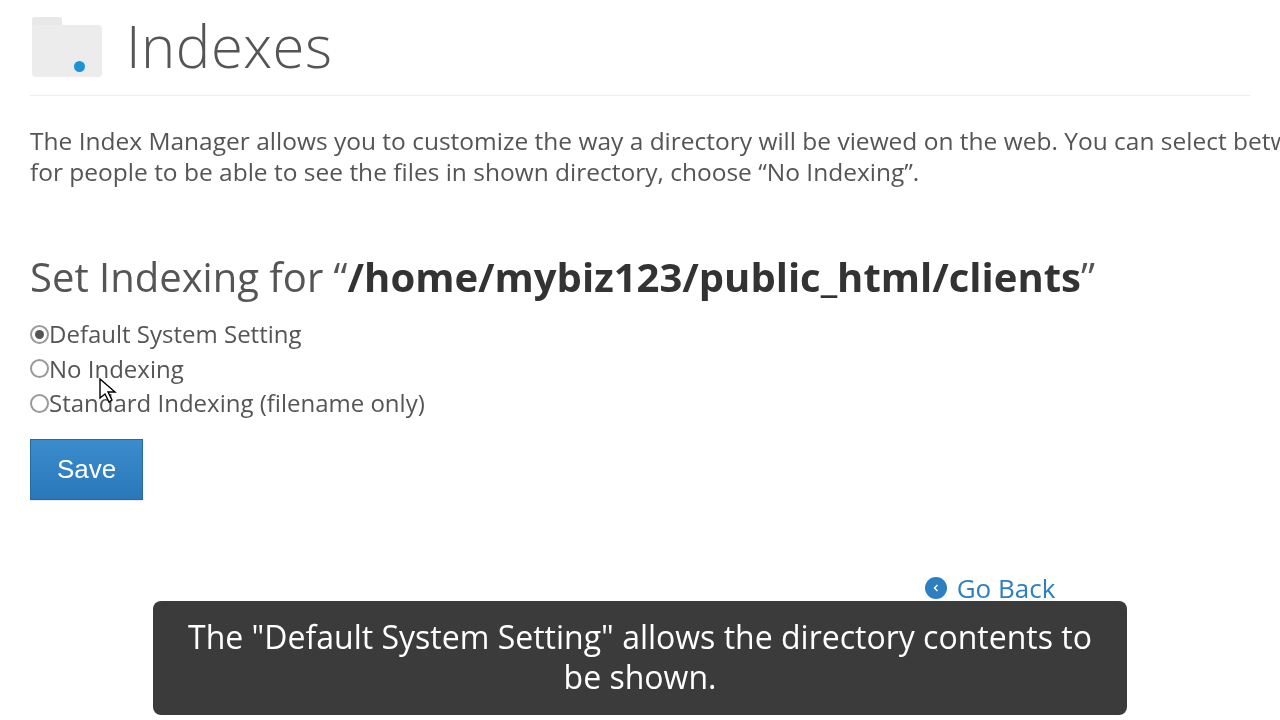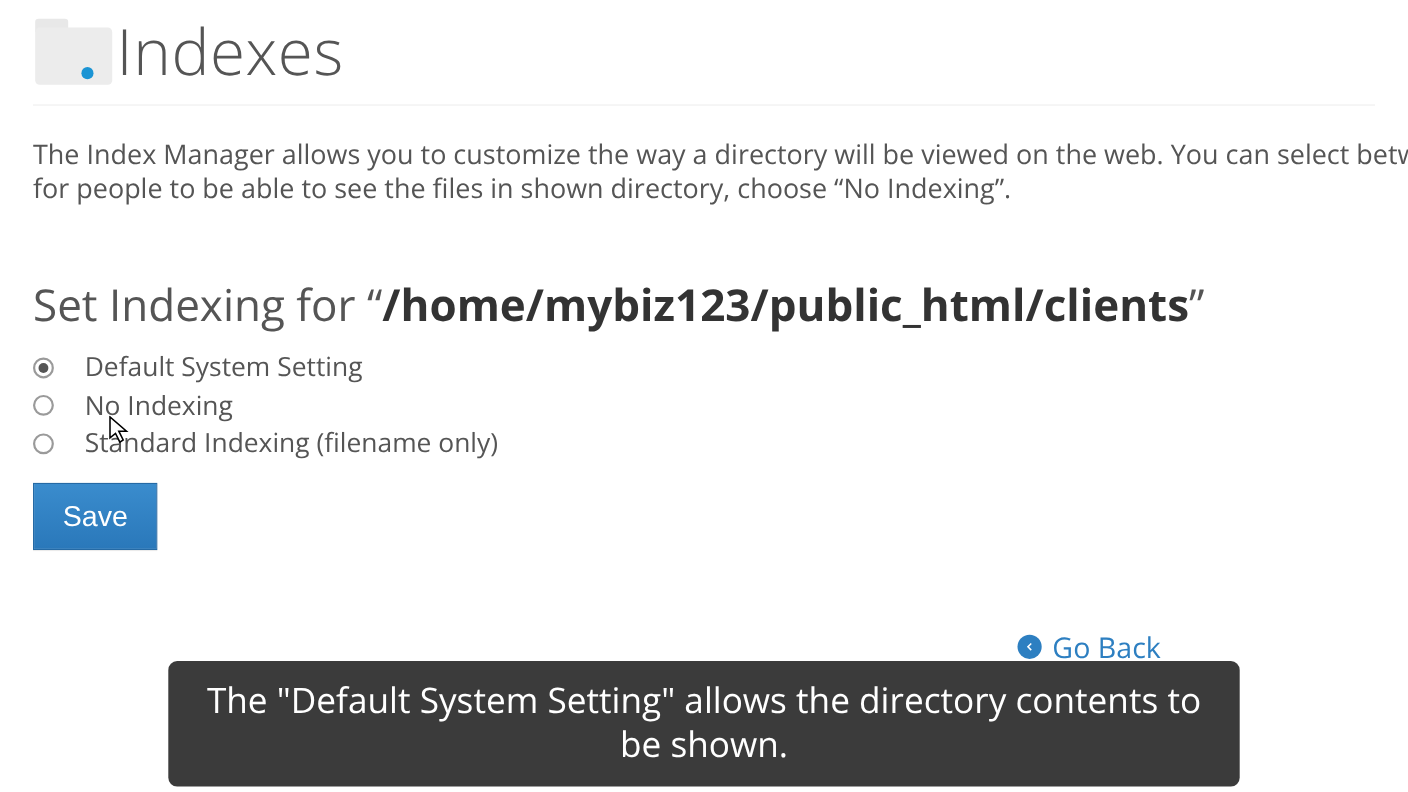--- a/index.html
+++ b/index.html
@@ -9,21 +9,21 @@
     color: #555;
     background: #fff;
     position: relative;
   }
   .page {
     padding: 0 30px 0 30px;
   }
   .header-row {
     display: flex;
     align-items: center;
-    gap: 2px;
+    gap: 22px;
     padding-top: 6px;
     padding-bottom: 10px;
     border-bottom: 1px solid #eee;
   }
   .folder-icon {
     width: 74px;
     height: 62px;
     position: relative;
     flex-shrink: 0;
   }
@@ -72,21 +72,21 @@
   .section-heading .path {
     font-weight: 700;
     color: #333;
   }
   .radio-list {
     margin-top: 14px;
   }
   .radio-row {
     display: flex;
     align-items: center;
-    gap: 28px;
+    gap: 0;
     font-size: 24px;
     color: #555;
     line-height: 1.35;
     margin-bottom: 2px;
   }
   .radio {
     width: 19px; height: 19px;
     border: 2px solid #9a9a9a;
     border-radius: 50%;
     display: inline-flex;

